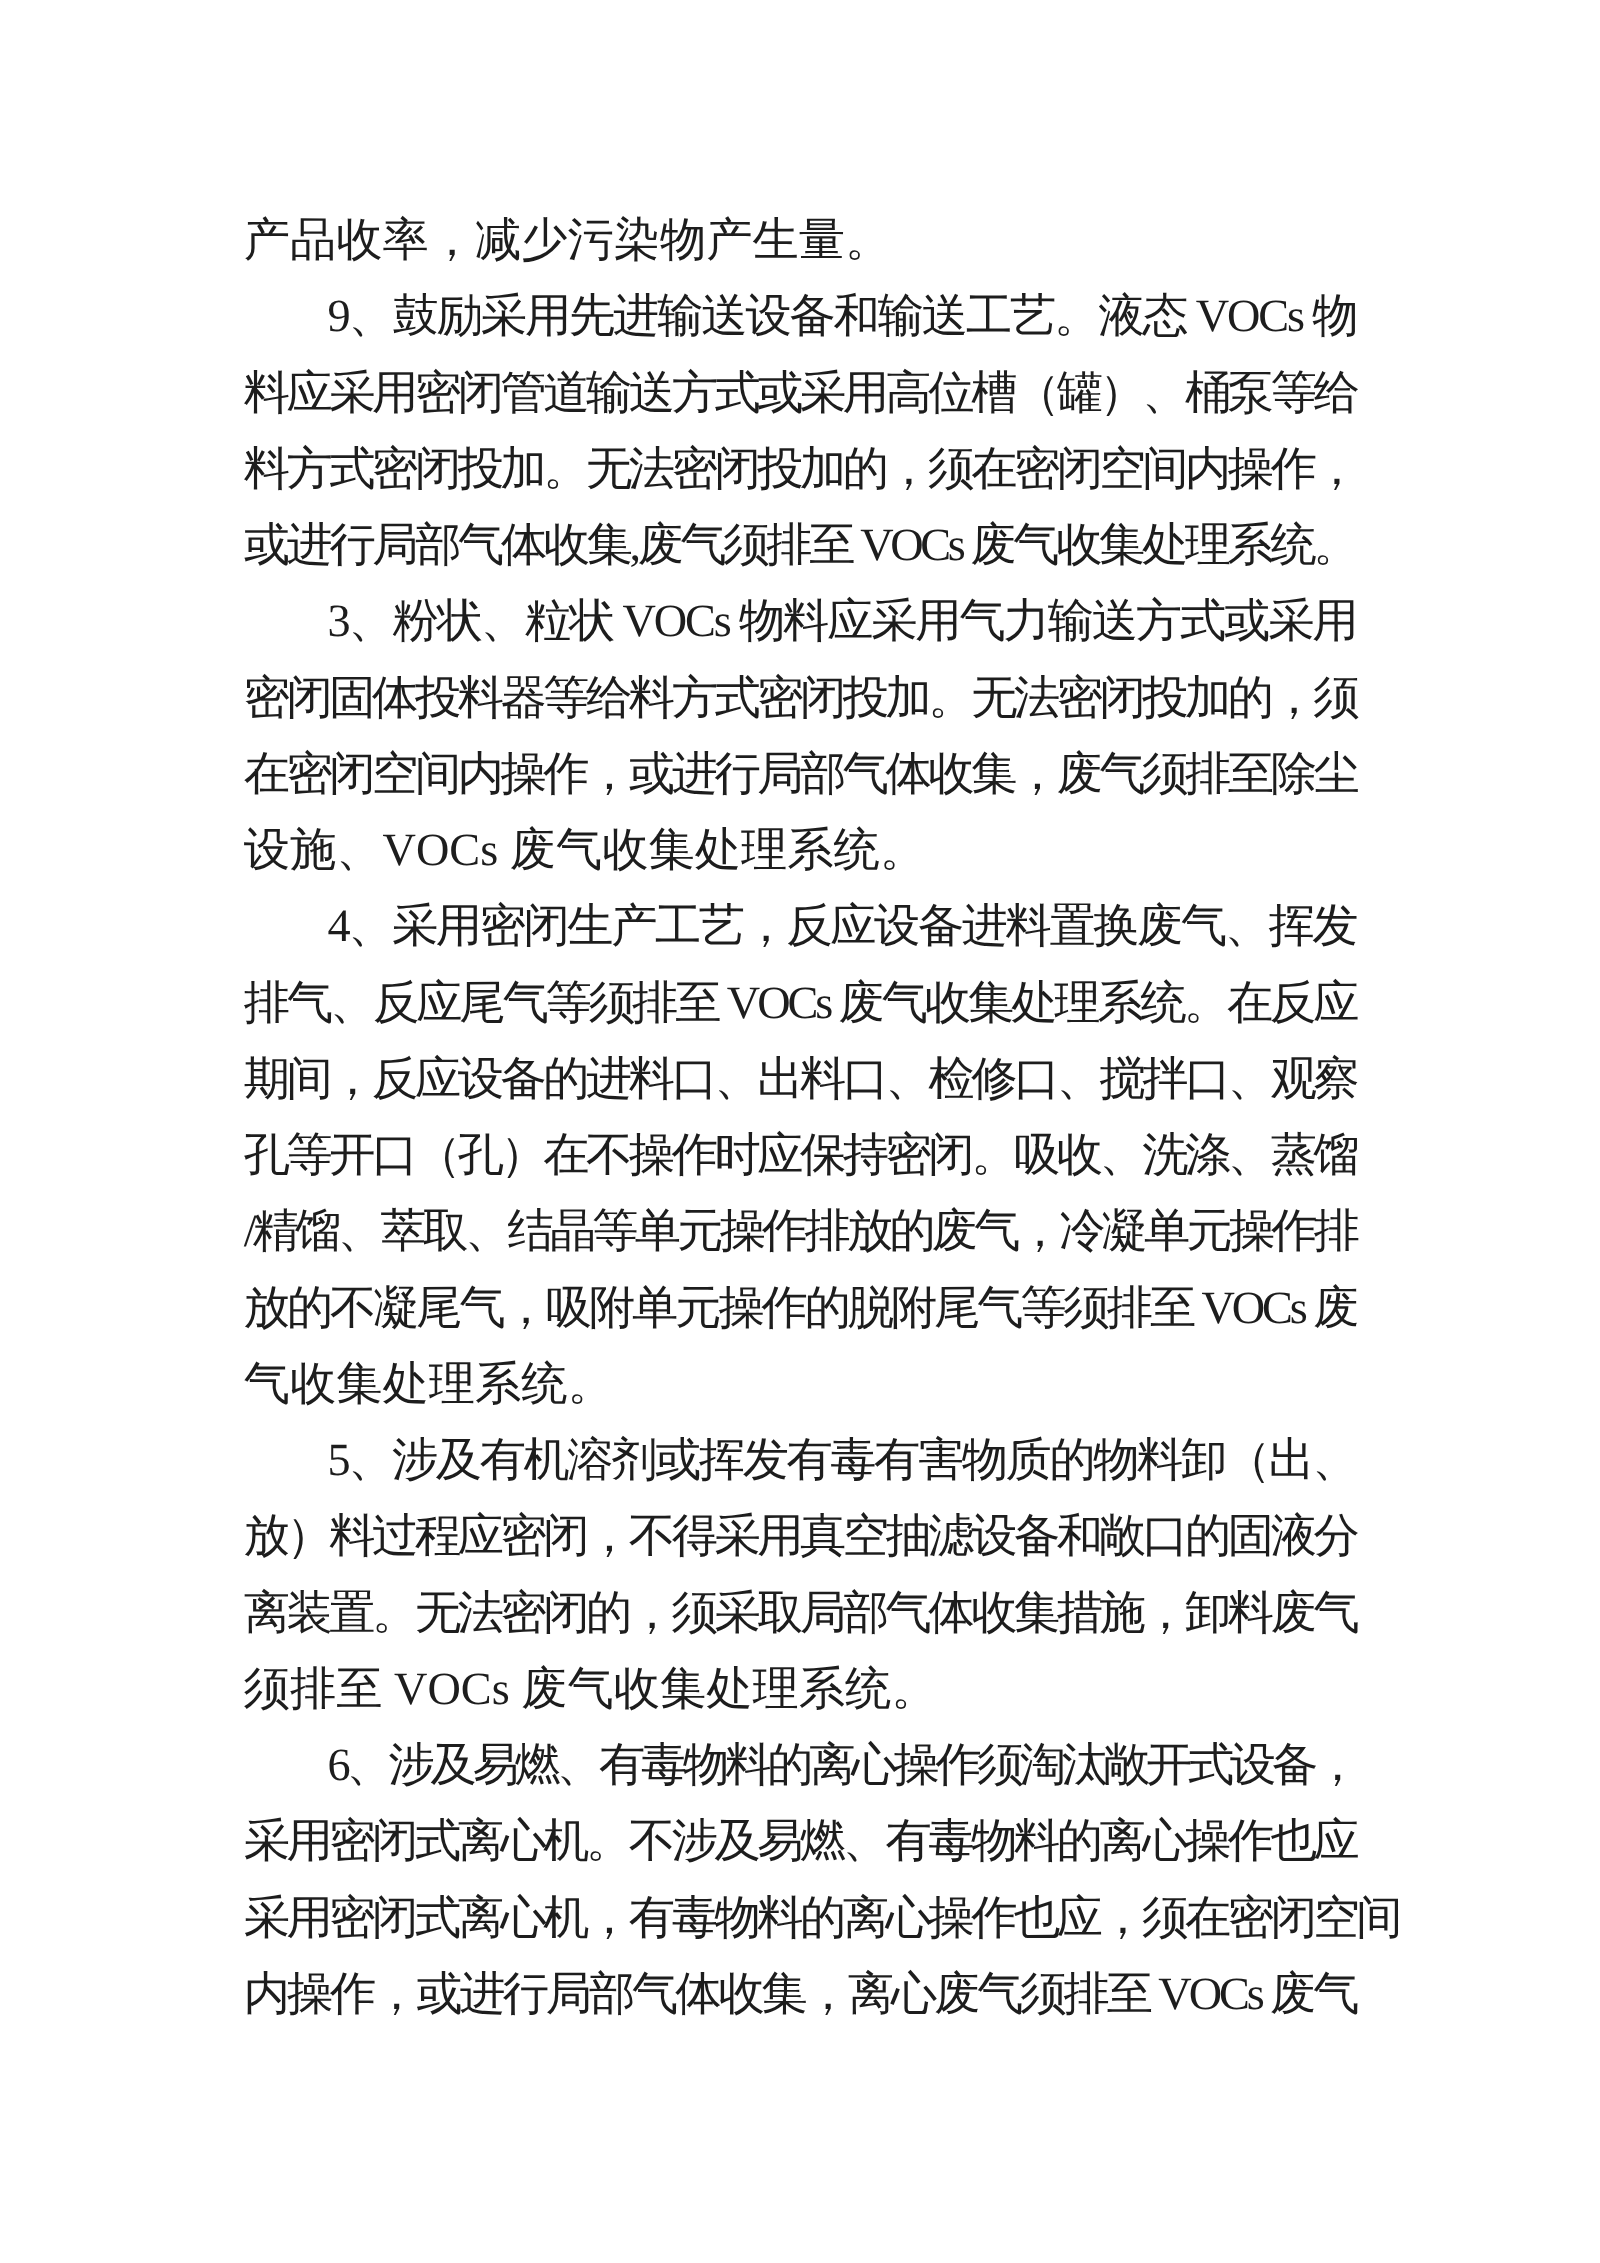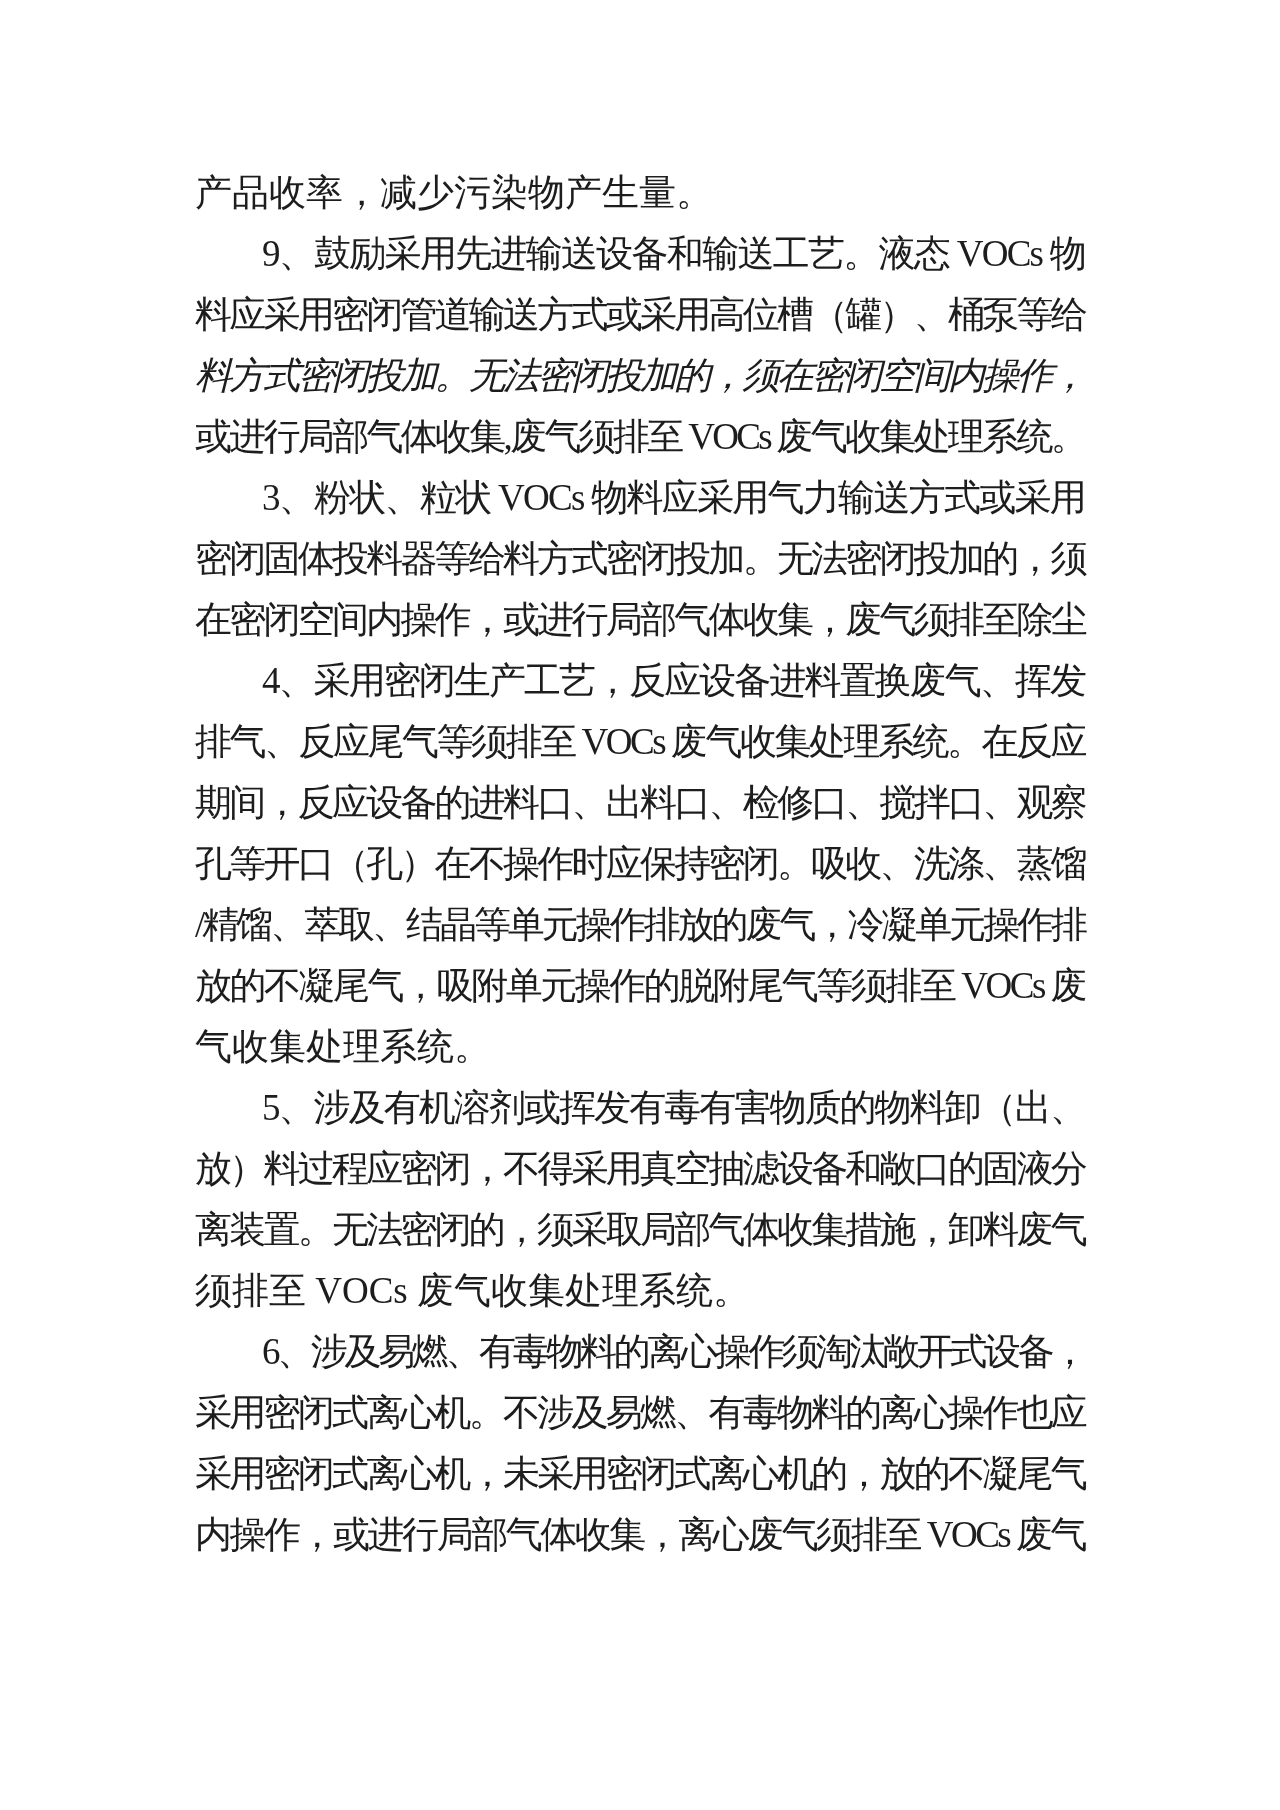--- a/index.html
+++ b/index.html
@@ -52,44 +52,45 @@
 <body>
 
 <div class="page">
   <div class="text-block">
       <div class="paragraph">
         <div class="line pl"><span>产品收率，减少污染物产生量。</span></div>
       </div>
       <div class="paragraph">
         <div class="line indent" style="letter-spacing: -1.72px;"><span>9、鼓励采用先进输送设备和输送工艺。液态 VOCs 物</span></div>
         <div class="line" style="letter-spacing: -2.77px;"><span>料应采用密闭管道输送方式或采用高位槽（罐）、桶泵等给</span></div>
-        <div class="line" style="letter-spacing: -2.77px; font-style: italic;"><span>料方式密闭投加。无法密闭投加的，须在密闭空间内操作，</span></div>
+        <div class="line" style="letter-spacing: -2.77px;"><span>料方式密闭投加。无法密闭投加的，须在密闭空间内操作，</span></div>
         <div class="line pl" style="letter-spacing: -2.71px;"><span>或进行局部气体收集,废气须排至 VOCs 废气收集处理系统。</span></div>
       </div>
       <div class="paragraph">
         <div class="line indent" style="letter-spacing: -1.72px;"><span>3、粉状、粒状 VOCs 物料应采用气力输送方式或采用</span></div>
         <div class="line" style="letter-spacing: -2.77px;"><span>密闭固体投料器等给料方式密闭投加。无法密闭投加的，须</span></div>
         <div class="line" style="letter-spacing: -2.77px;"><span>在密闭空间内操作，或进行局部气体收集，废气须排至除尘</span></div>
+        <div class="line pl"><span>设施、VOCs 废气收集处理系统。</span></div>
       </div>
       <div class="paragraph">
         <div class="line indent" style="letter-spacing: -1.94px;"><span>4、采用密闭生产工艺，反应设备进料置换废气、挥发</span></div>
         <div class="line" style="letter-spacing: -2.48px;"><span>排气、反应尾气等须排至 VOCs 废气收集处理系统。在反应</span></div>
         <div class="line" style="letter-spacing: -2.77px;"><span>期间，反应设备的进料口、出料口、检修口、搅拌口、观察</span></div>
         <div class="line" style="letter-spacing: -2.77px;"><span>孔等开口（孔）在不操作时应保持密闭。吸收、洗涤、蒸馏</span></div>
         <div class="line" style="letter-spacing: -3.05px; text-align: right;"><span>/精馏、萃取、结晶等单元操作排放的废气，冷凝单元操作排</span></div>
         <div class="line" style="letter-spacing: -2.48px;"><span>放的不凝尾气，吸附单元操作的脱附尾气等须排至 VOCs 废</span></div>
         <div class="line pl"><span>气收集处理系统。</span></div>
       </div>
       <div class="paragraph">
         <div class="line indent" style="letter-spacing: -1.94px;"><span>5、涉及有机溶剂或挥发有毒有害物质的物料卸（出、</span></div>
         <div class="line" style="letter-spacing: -2.77px;"><span>放）料过程应密闭，不得采用真空抽滤设备和敞口的固液分</span></div>
         <div class="line" style="letter-spacing: -2.77px;"><span>离装置。无法密闭的，须采取局部气体收集措施，卸料废气</span></div>
         <div class="line pl"><span>须排至 VOCs 废气收集处理系统。</span></div>
       </div>
       <div class="paragraph">
         <div class="line indent" style="letter-spacing: -3.34px;"><span>6、涉及易燃、有毒物料的离心操作须淘汰敞开式设备，</span></div>
         <div class="line" style="letter-spacing: -2.77px;"><span>采用密闭式离心机。不涉及易燃、有毒物料的离心操作也应</span></div>
-        <div class="line" style="letter-spacing: -2.77px;"><span>采用密闭式离心机，未采用密闭式离心机的，放的不凝尾气</span></div>
+        <div class="line" style="letter-spacing: -2.77px;"><span>采用密闭式离心机，有毒物料的离心操作也应，须在密闭空间</span></div>
         <div class="line" style="letter-spacing: -2.48px;"><span>内操作，或进行局部气体收集，离心废气须排至 VOCs 废气</span></div>
       </div>
     </div>
   <div class="page-number">3</div>
 </div>
 
 </body></html>

